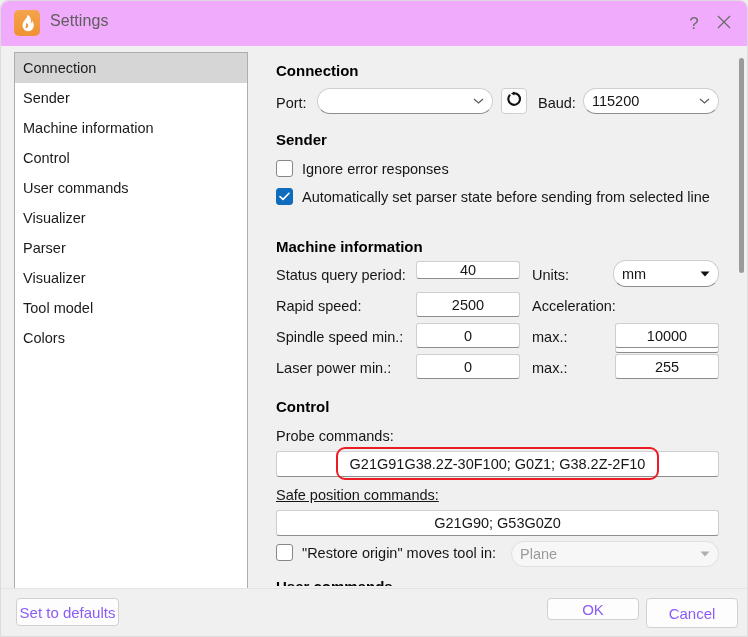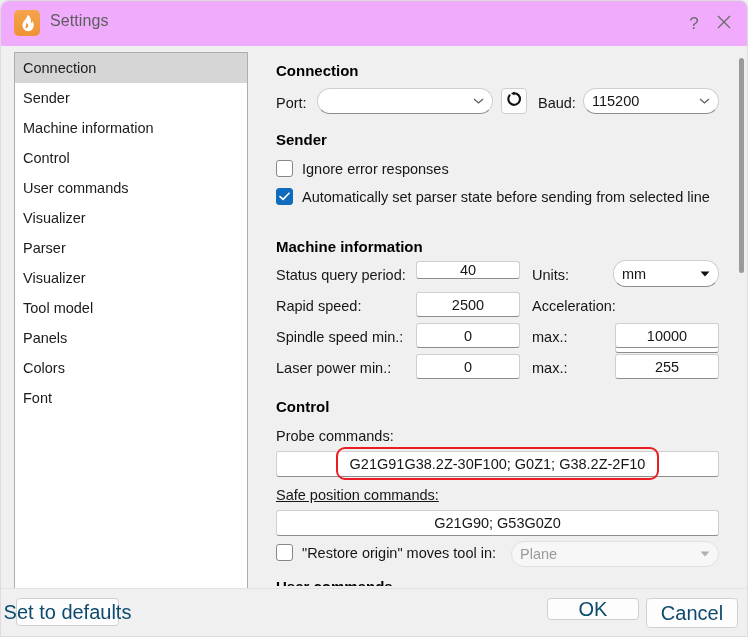--- a/index.html
+++ b/index.html
@@ -184,21 +184,21 @@
   #footer {
     position: absolute; left: 0; top: 588px;
     width: 748px; height: 49px;
     background: #f0f0f0;
   }
   .pushbtn {
     position: absolute;
     background: #fdfdfd;
     border: 1px solid #d0d0d0;
     border-radius: 4px;
-    font-size: 20px; color: #0c4a6e;
+    font-size: 15px; color: #8b5cf6;
     display: flex; align-items: center; justify-content: center;
     white-space: nowrap;
   }
   #btn-defaults { left: 15px; top: 9px; width: 103px; height: 28px; }
   #btn-ok      { left: 546px; top: 9px; width: 92px; height: 22px; }
   #btn-cancel  { left: 645px; top: 9px; width: 92px; height: 30px; }
 </style>
 </head>
 <body>
 
@@ -249,27 +249,21 @@
       <div class="side-item">
         <span>Parser</span>
       </div>
       <div class="side-item">
         <span>Visualizer</span>
       </div>
       <div class="side-item">
         <span>Tool model</span>
       </div>
       <div class="side-item">
-        <span>Panels</span>
-      </div>
-      <div class="side-item">
         <span>Colors</span>
-      </div>
-      <div class="side-item">
-        <span>Font</span>
       </div>
     </div>
 
     <div id="pane">
       <div id="pane-inner">
 
         <div class="group-title" style="left:15px; top:12px;">Connection</div>
         <div class="lbl" style="left:15px; top:45px;">Port:</div>
         <div class="combo" style="left:56px; top:38px; width:176px; height:26px;">
           <span></span>

